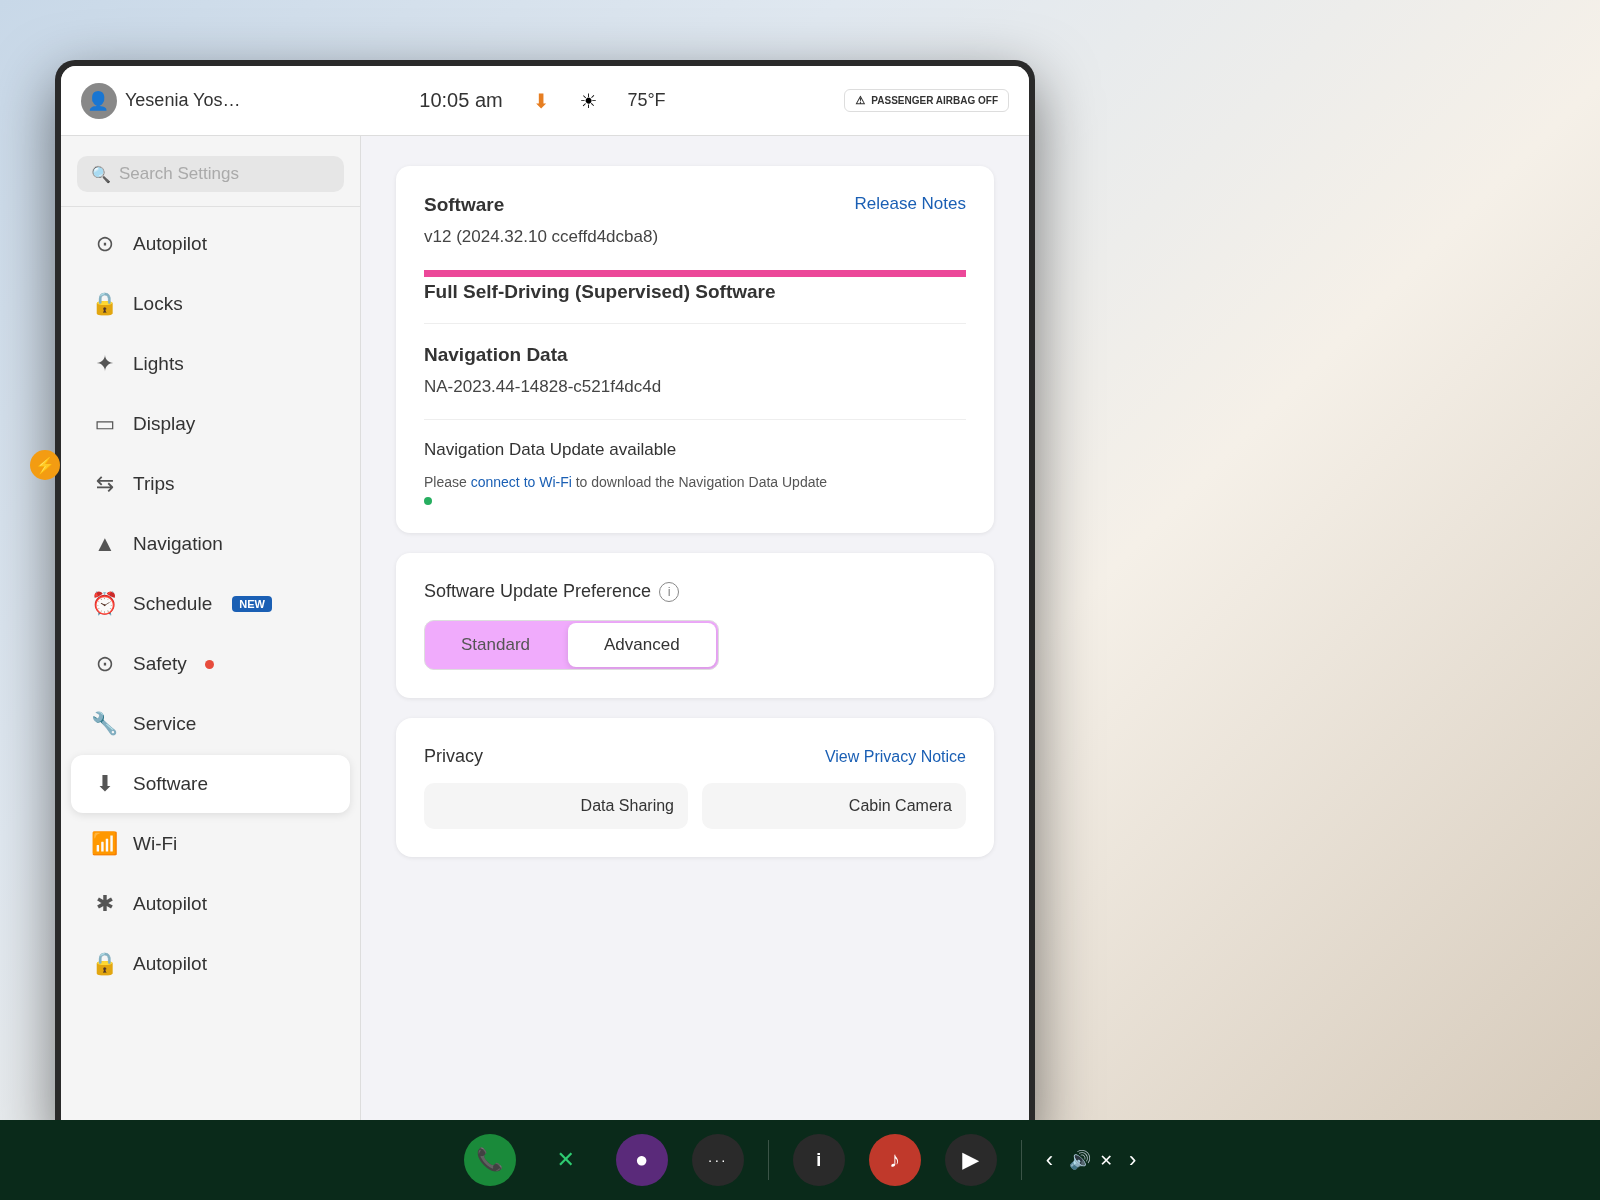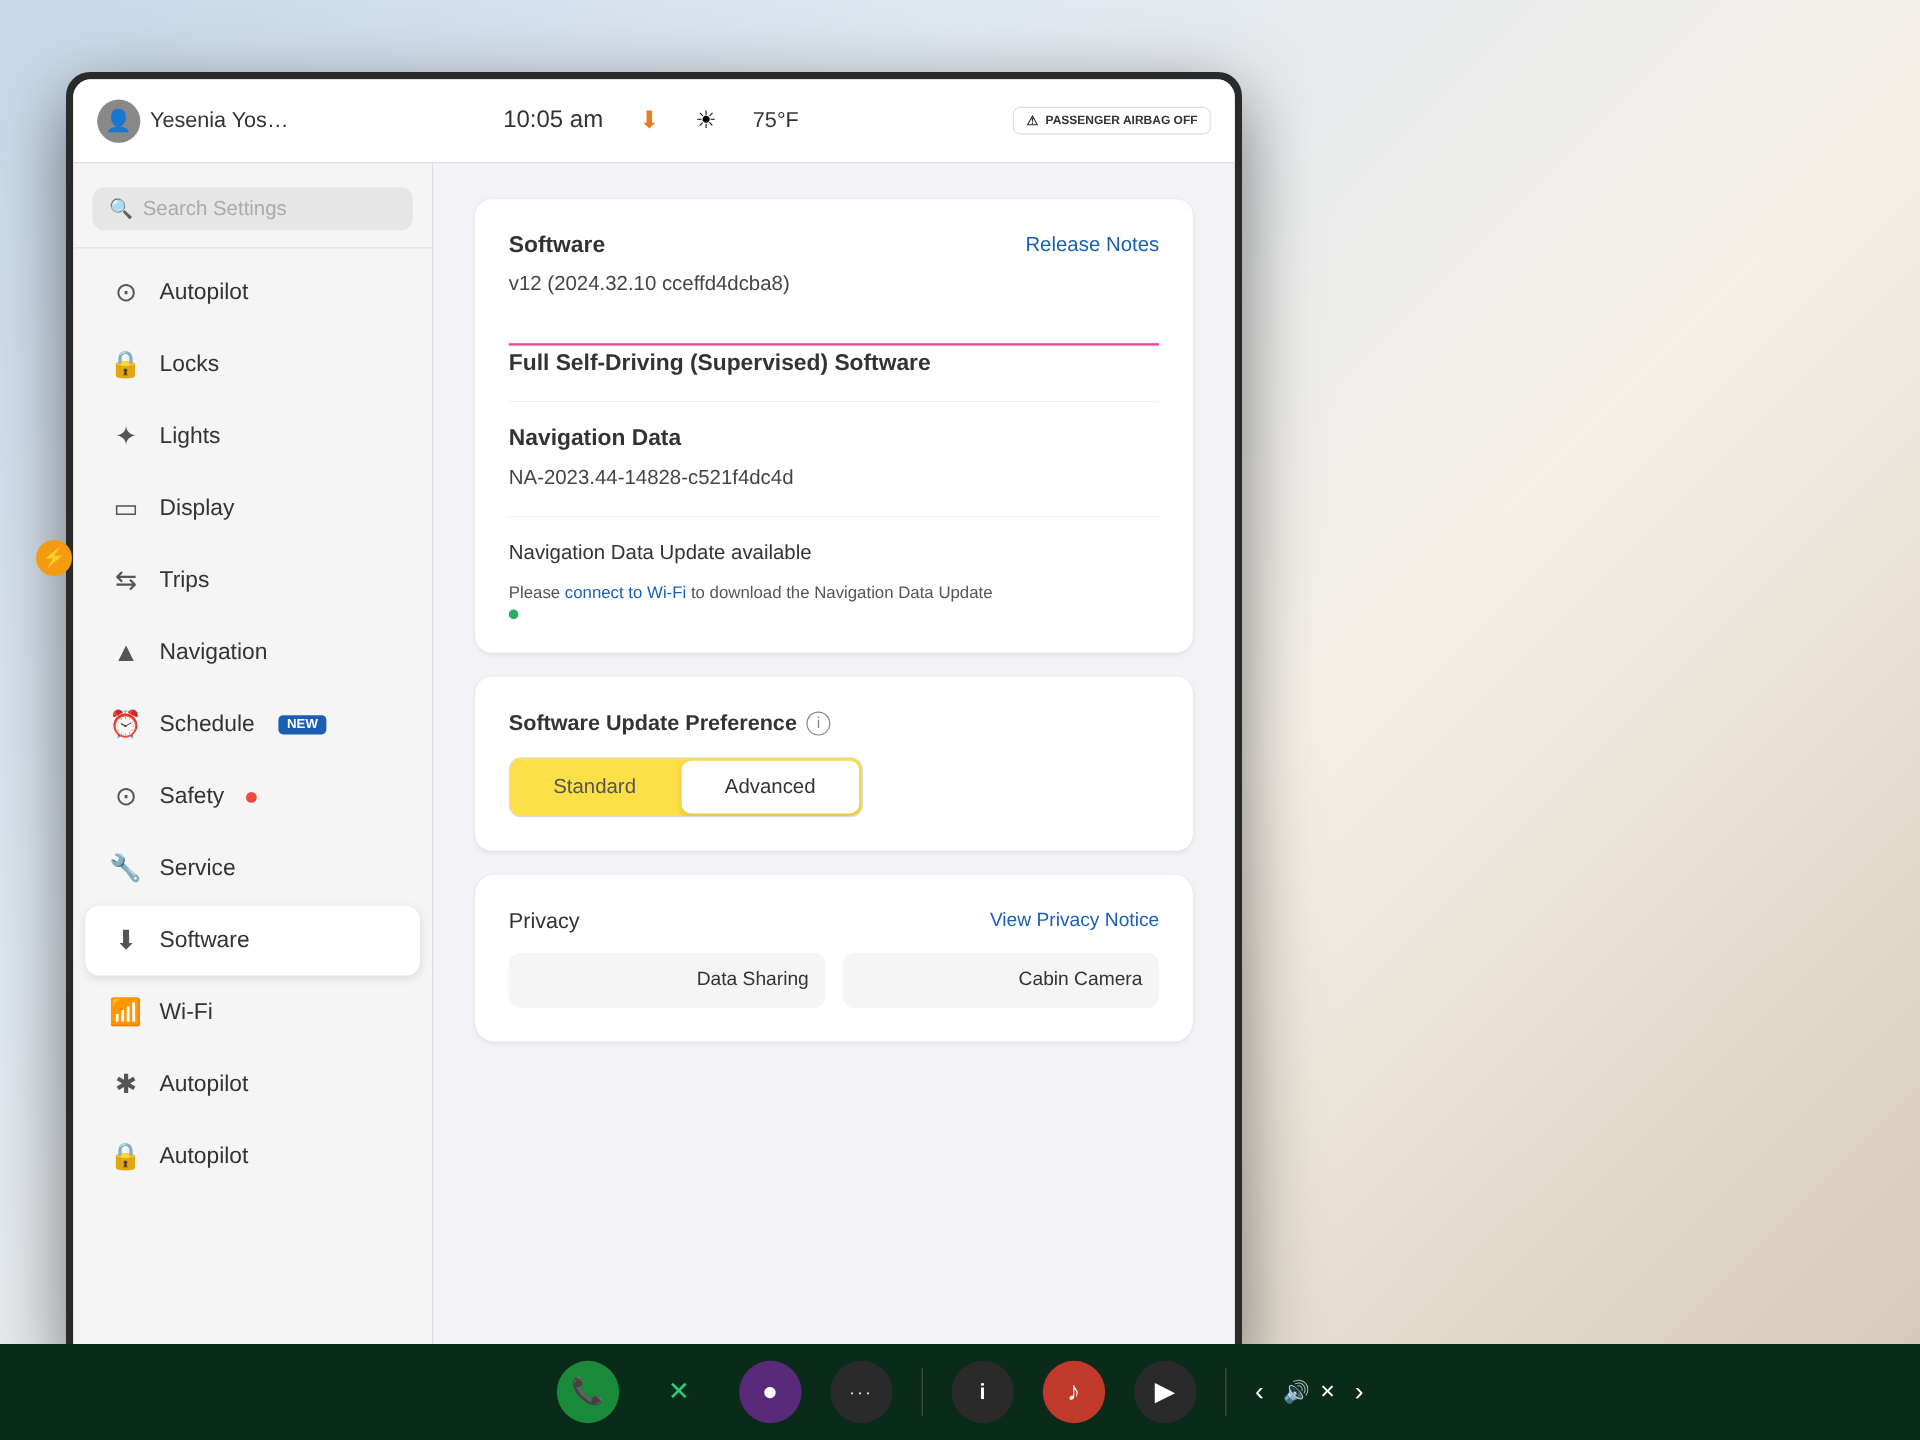--- a/index.html
+++ b/index.html
@@ -239,23 +239,23 @@
 
     .release-notes-link {
       color: #1a5fb4;
       font-size: 17px;
       font-weight: 500;
       text-decoration: none;
       cursor: pointer;
     }
 
     .fsd-section {
-      margin-top: 36px;
+      margin-top: 20px;
       padding-top: 4px;
-      border-top: 2px solid #ec4899;
+      border-top: 7px solid #ec4899;
     }
 
     .nav-data-section {
       margin-top: 20px;
       padding-top: 20px;
       border-top: 1px solid #eee;
     }
 
     .nav-update-section {
       margin-top: 20px;
@@ -293,21 +293,21 @@
 
     .preference-header {
       display: flex;
       align-items: center;
       gap: 8px;
       margin-bottom: 18px;
     }
 
     .preference-title {
       font-size: 18px;
-      font-weight: 700;
+      font-weight: 400;
       color: #333;
     }
 
     .info-icon {
       width: 20px;
       height: 20px;
       border-radius: 50%;
       border: 1.5px solid #888;
       display: flex;
       align-items: center;
@@ -315,21 +315,21 @@
       font-size: 13px;
       color: #888;
       cursor: pointer;
     }
 
     .toggle-buttons {
       display: flex;
       gap: 0;
       border-radius: 10px;
       overflow: hidden;
-      background: #fde047;
+      background: #f0abfc;
       border: 1px solid #ddd;
       width: fit-content;
     }
 
     .toggle-btn {
       padding: 12px 36px;
       font-size: 17px;
       border: none;
       cursor: pointer;
       background: transparent;

